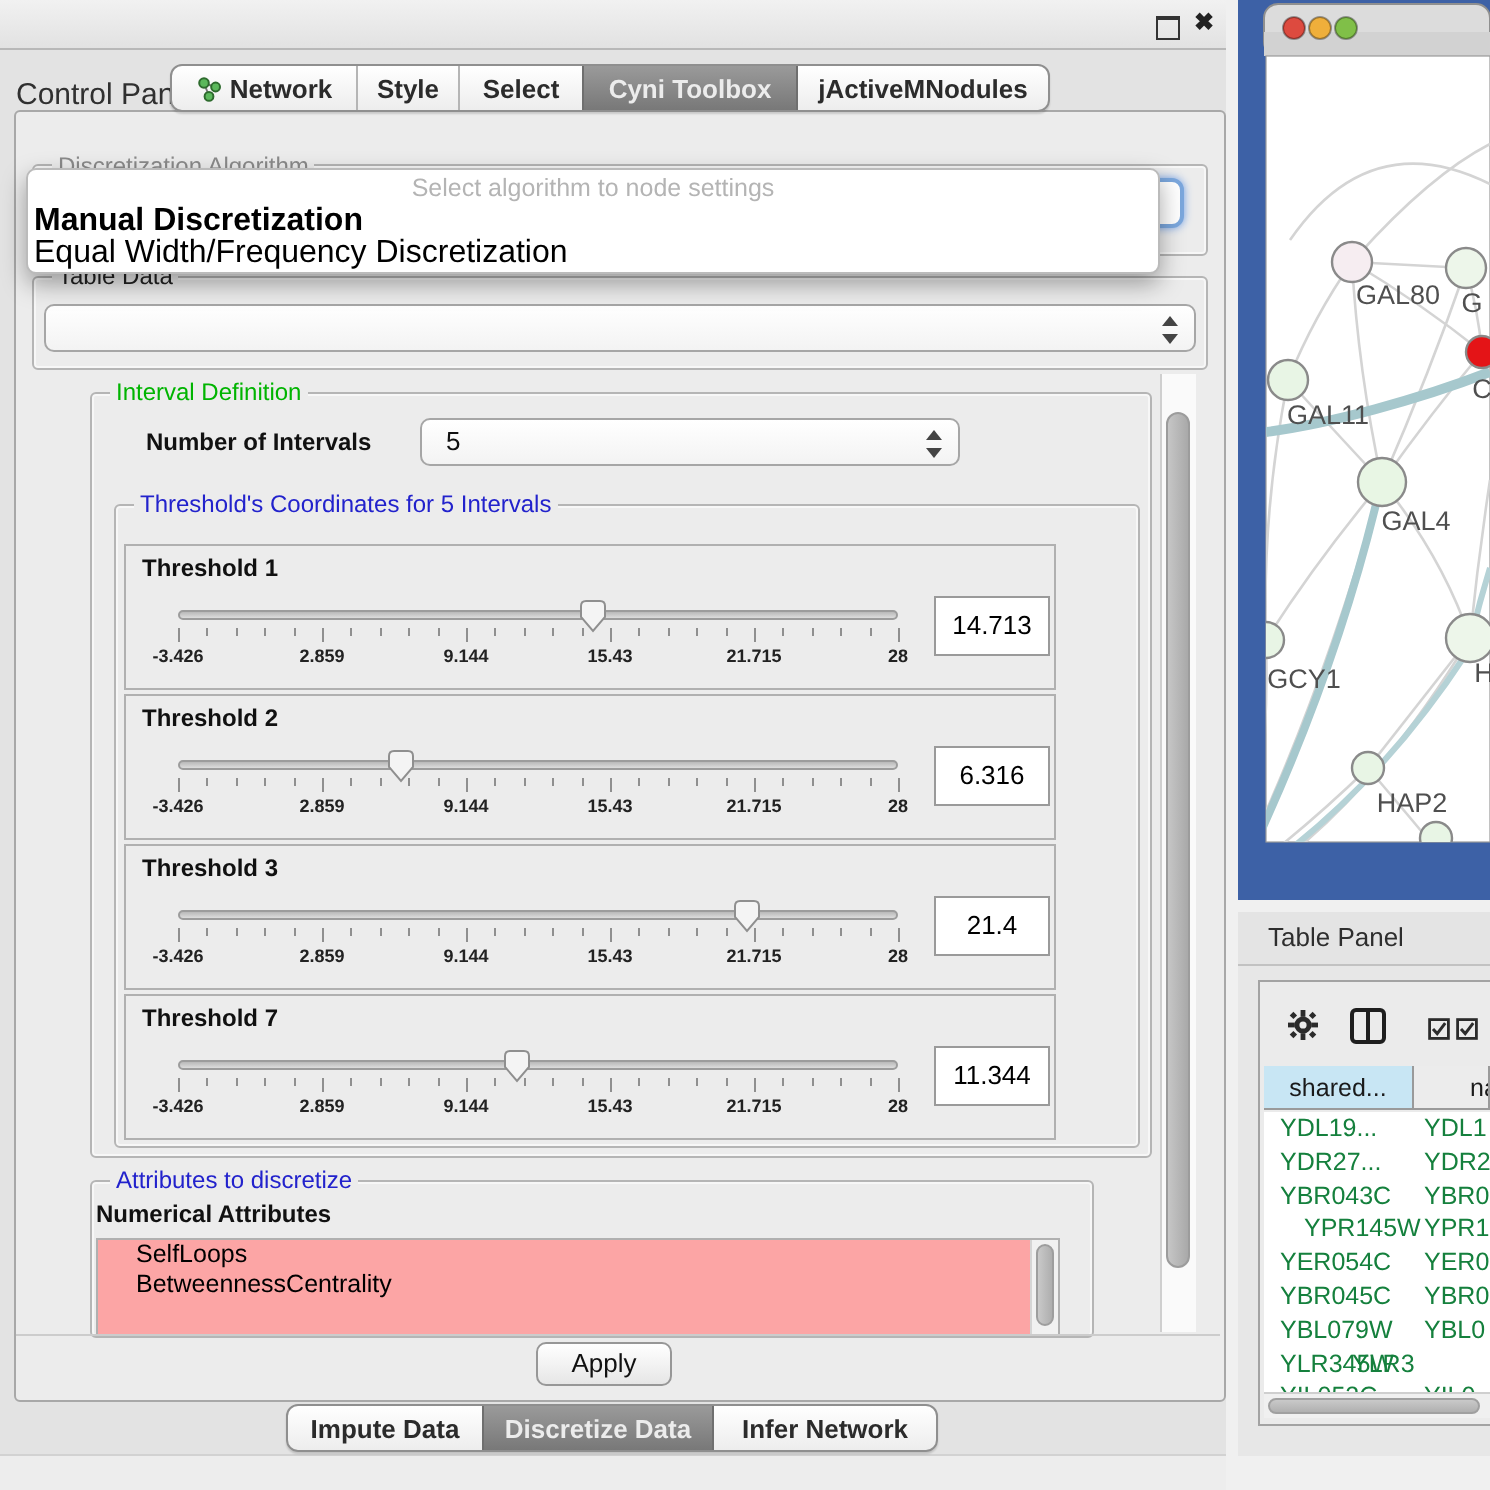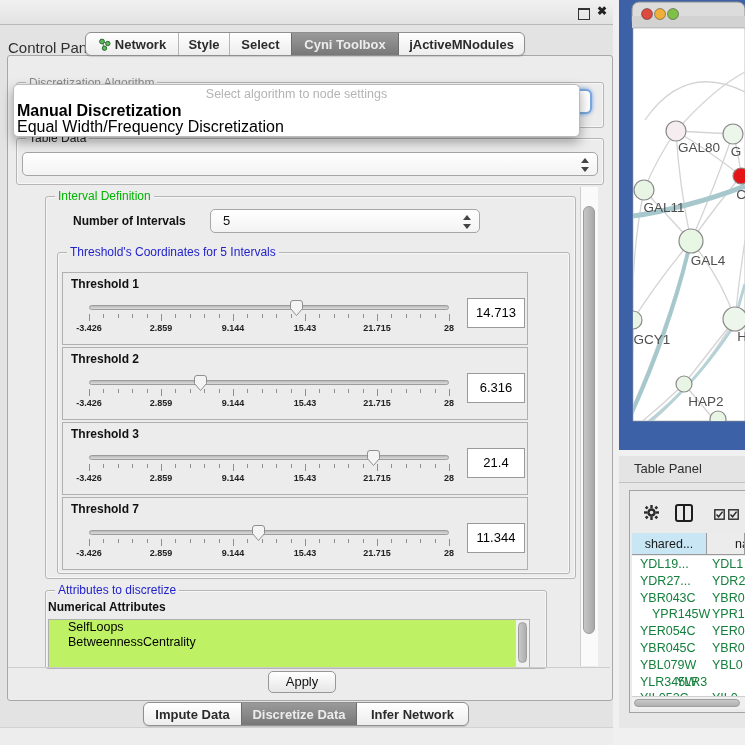--- a/index.html
+++ b/index.html
@@ -49,21 +49,21 @@
   .tpanel{position:absolute;left:62px;width:464px;height:71px;border:1px solid #b0b0b0;}
   .tpanel .tt{position:absolute;left:8px;top:4px;font-size:12px;font-weight:bold;color:#111;}
   .track{position:absolute;left:26px;top:32px;width:360px;height:5px;border-radius:3px;
          background:linear-gradient(#b9b9b9,#dcdcdc);border:1px solid #9c9c9c;box-sizing:border-box;}
   .tick{position:absolute;width:1px;background:#8f8f8f;}
   .ticklab{position:absolute;width:44px;text-align:center;font-size:9px;font-weight:bold;color:#222;}
   .vbox{position:absolute;left:404px;top:25px;width:56px;height:28px;background:#fff;border:1px solid #9a9a9a;
         font-size:13px;color:#000;text-align:center;line-height:28px;}
   .handle{position:absolute;top:26px;width:15px;height:18px;}
   
-  .nlist{left:48px;top:619px;width:480px;height:47px;background:#bef264;border:1px solid #b0b0b0;overflow:hidden;}
+  .nlist{left:48px;top:619px;width:480px;height:47px;background:#fca5a5;border:1px solid #b0b0b0;overflow:hidden;}
   .nlist .item{position:relative;padding-left:19px;font-size:12.5px;height:15px;line-height:15px;color:#000;white-space:nowrap;}
   .lscroll{position:absolute;right:0;top:0;width:13px;height:47px;background:#f1f1f1;border-left:1px solid #d5d5d5;}
   .lthumb{position:absolute;left:2px;top:2px;width:9px;height:41px;border-radius:5px;
           background:linear-gradient(90deg,#c9c9c9,#aeaeae);border:1px solid #9e9e9e;box-sizing:border-box;}
   
   .vscroll{left:580px;top:187px;width:17px;height:479px;background:#fafafa;border-left:1px solid #cfcfcf;}
   .vthumb{position:absolute;left:2px;top:19px;width:12px;height:428px;border-radius:6px;
           background:linear-gradient(90deg,#c6c6c6,#a9a9a9);border:1px solid #9c9c9c;box-sizing:border-box;}
   .applybtn{left:268px;top:671px;width:66px;height:20px;background:linear-gradient(#ffffff,#e6e6e6);
             border:1px solid #979797;border-radius:5px;font-size:13px;color:#111;text-align:center;line-height:19px;}

